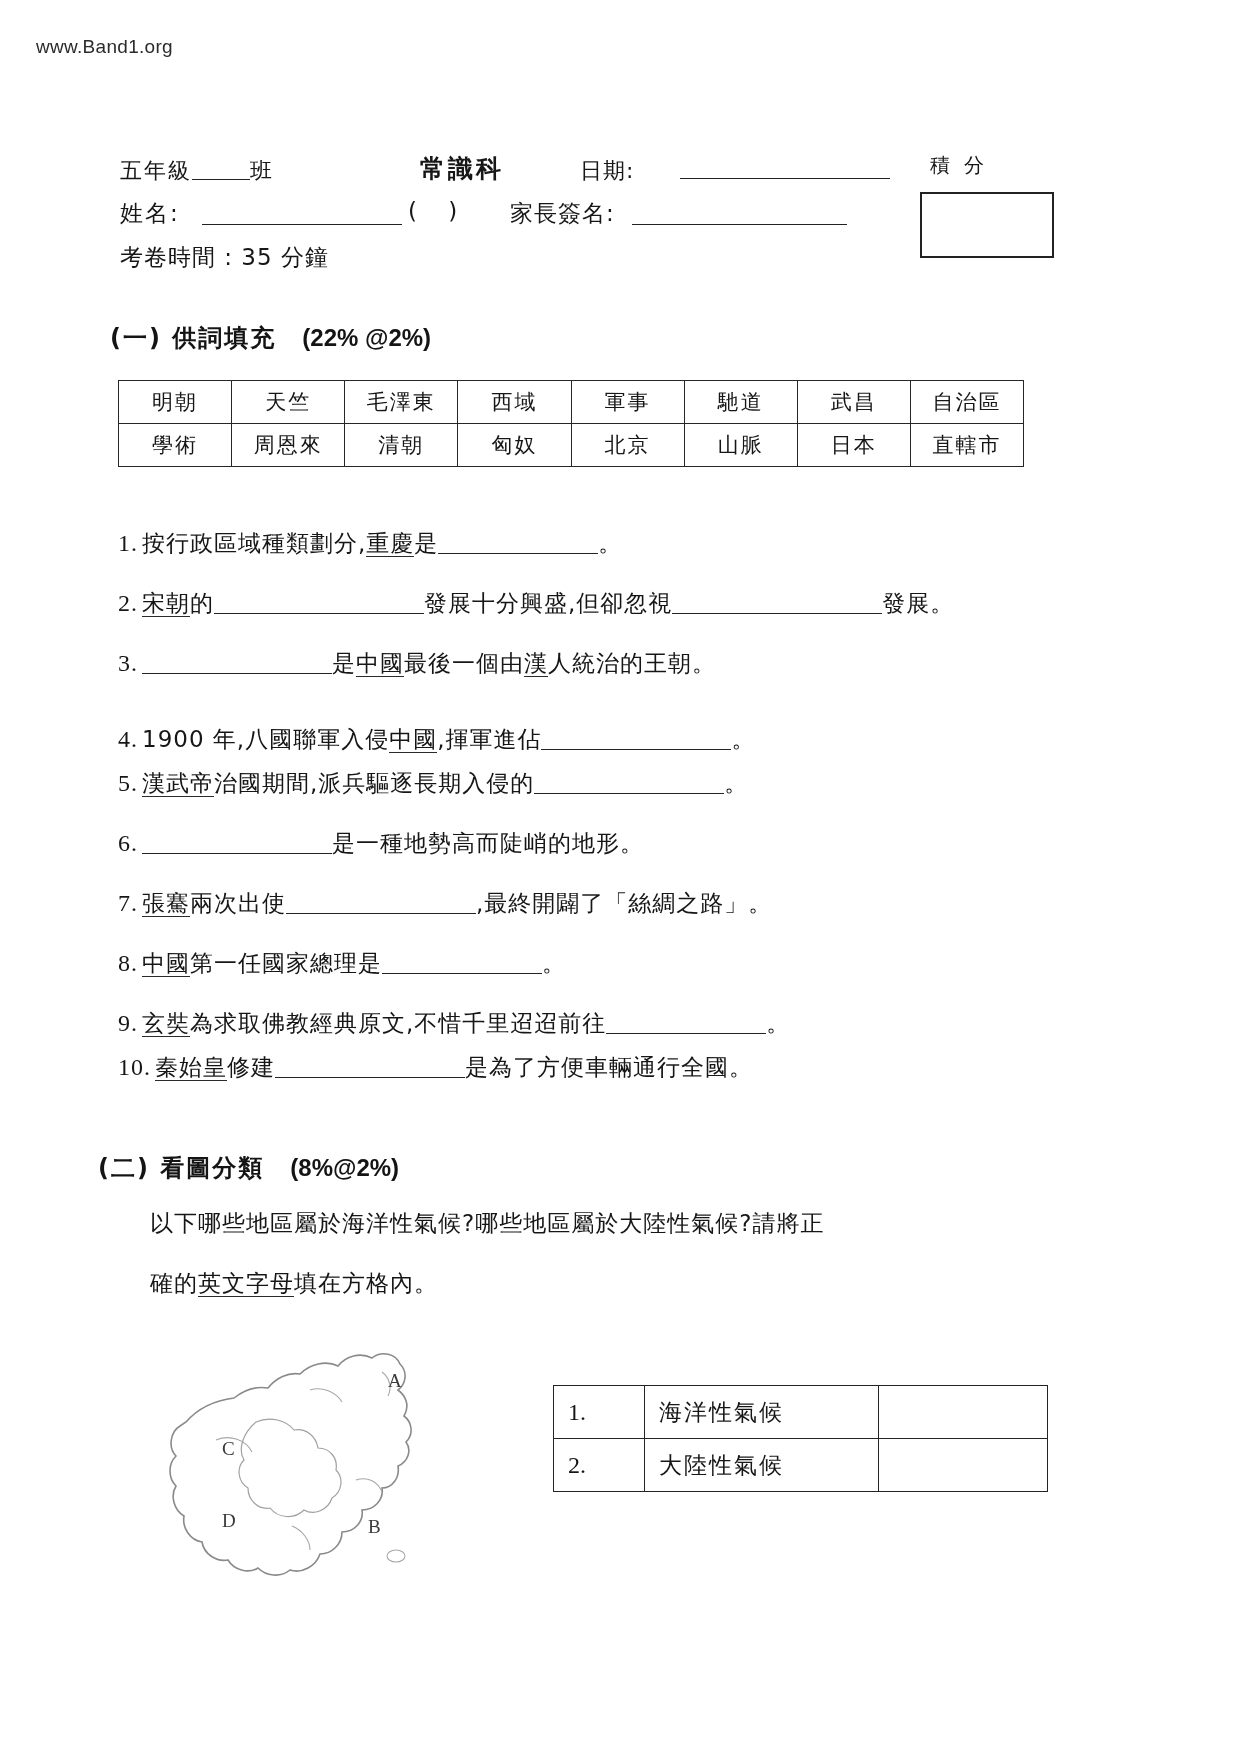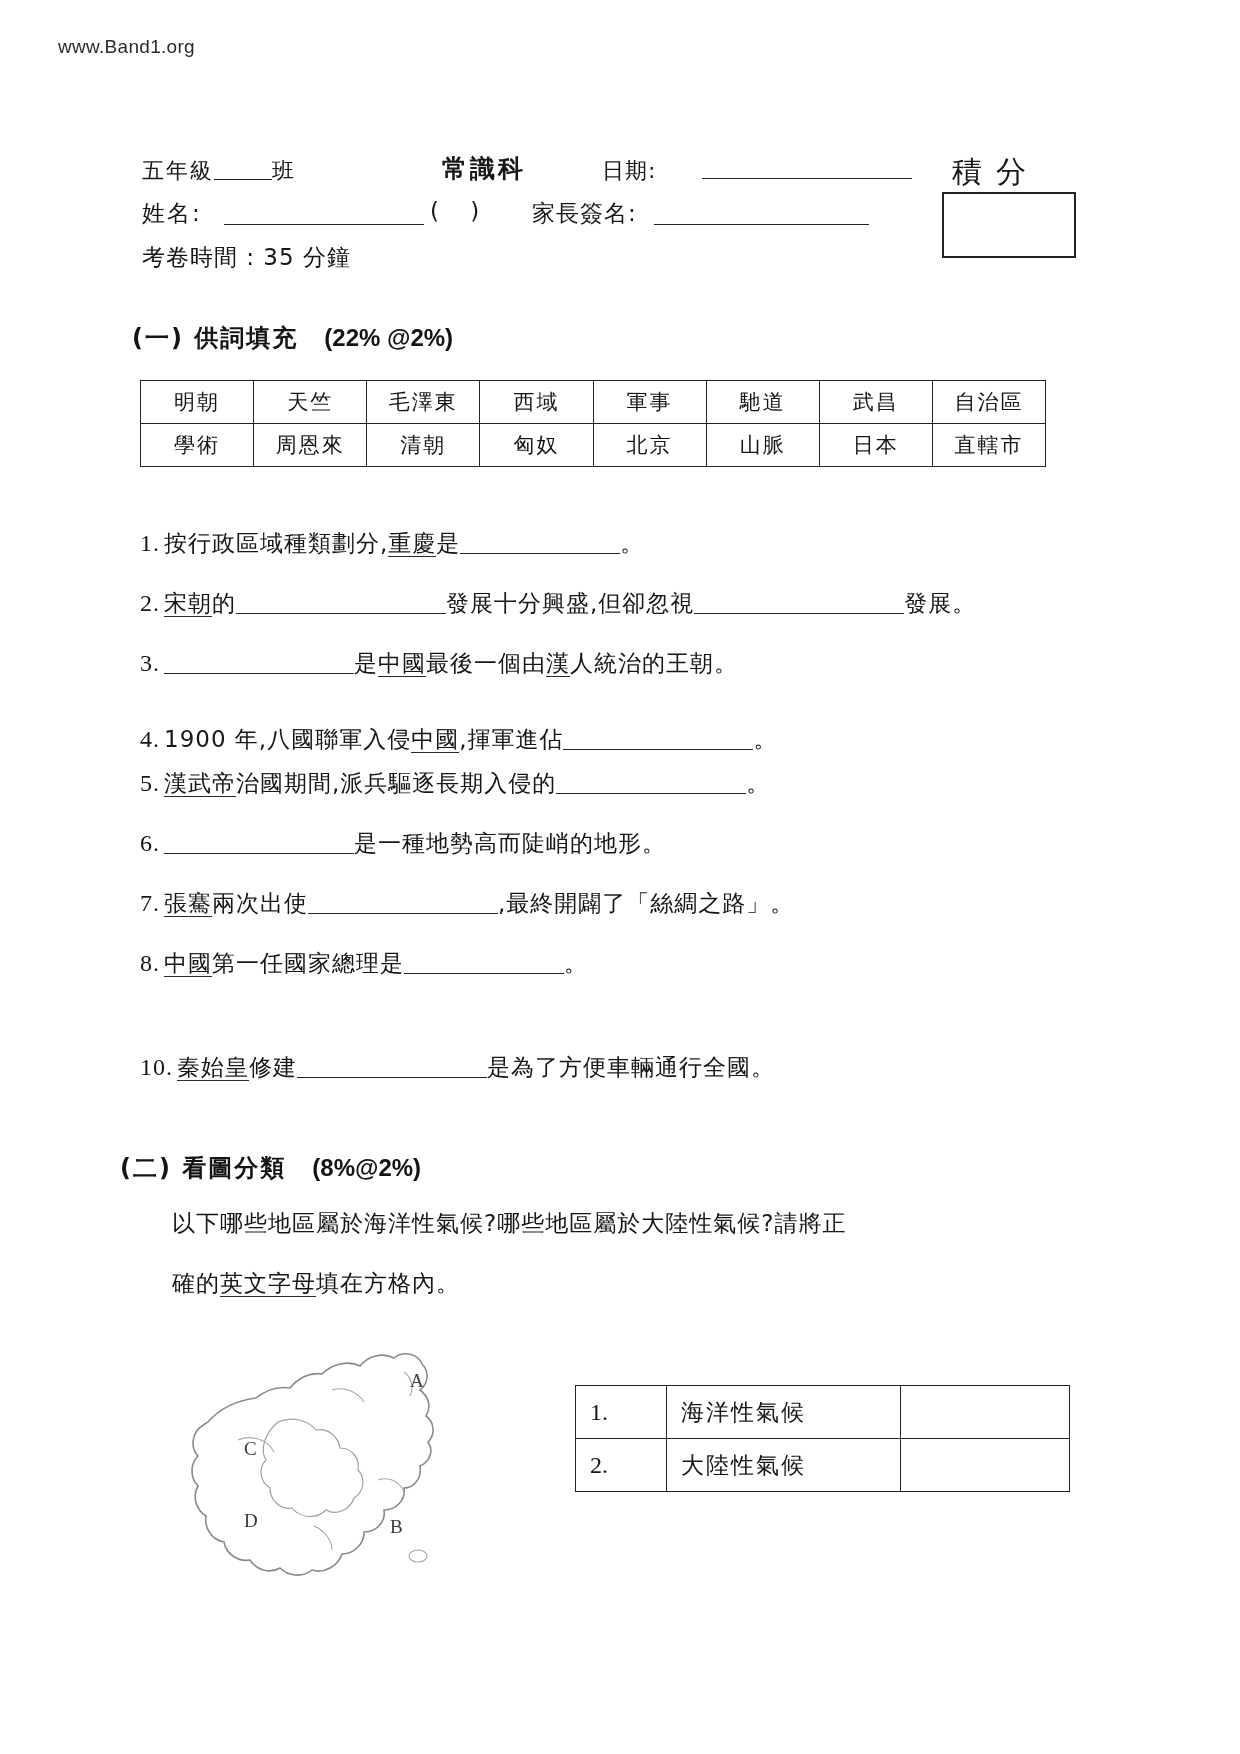--- a/index.html
+++ b/index.html
@@ -11,21 +11,20 @@
     width: 1240px;
     height: 1754px;
     position: relative;
     font-family: "DejaVu Sans", sans-serif;
     color: #1a1a1a;
     overflow: hidden;
   }
   .page {
     position: absolute;
     inset: 0;
-    margin-left: 22px;
   }
   
   .site-url {
     position: absolute;
     left: 36px;
     top: 36px;
     font-family: "Liberation Sans", sans-serif;
     font-size: 19px;
     letter-spacing: 0.3px;
     color: #2b2b2b;
@@ -87,21 +86,21 @@
     position: absolute;
     left: 560px;
     top: 28px;
     width: 210px;
     border-bottom: 1.6px solid #222;
   }
   .mark-label {
     position: absolute;
     left: 810px;
     top: 2px;
-    font-size: 30px;
+    font-size: 20px;
     letter-spacing: 14px;
   }
   .mark-box {
     position: absolute;
     left: 800px;
     top: 42px;
     width: 130px;
     height: 62px;
     border: 2px solid #222;
   }
@@ -348,20 +347,23 @@
   </div>
 
   <div class="q" style="top:888px;">
     <span class="num">7.</span><span class="ul">張騫</span><span>兩次出使</span><span class="blank b-lg"></span><span>,最終開闢了「絲綢之路」。</span>
   </div>
 
   <div class="q" style="top:948px;">
     <span class="num">8.</span><span class="ul">中國</span><span>第一任國家總理是</span><span class="blank b-md"></span><span>。</span>
   </div>
 
+  <div class="q" style="top:1008px;">
+    <span class="num">9.</span><span class="ul">玄奘</span><span>為求取佛教經典原文,不惜千里迢迢前往</span><span class="blank b-md"></span><span>。</span>
+  </div>
 
   <div class="q" style="top:1052px;">
     <span class="num">10.</span><span class="ul">秦始皇</span><span>修建</span><span class="blank b-lg"></span><span>是為了方便車輛通行全國。</span>
   </div>
 
   <div class="sec-heading" style="left:98px; top:1152px;">
     <span>(二) 看圖分類</span><span class="marks">(8%@2%)</span>
   </div>
 
   <div class="para" style="top:1268px;">

